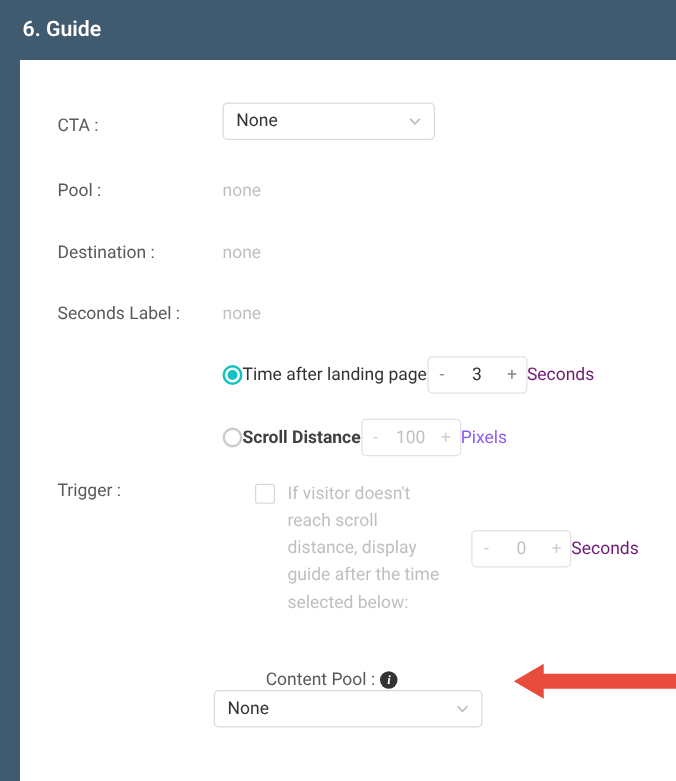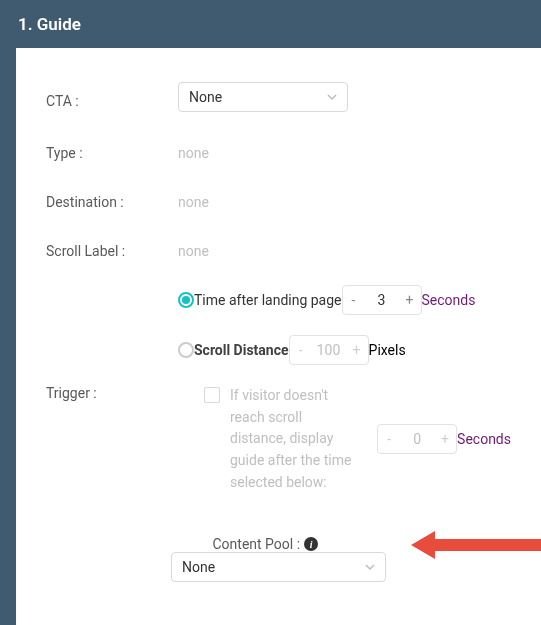--- a/index.html
+++ b/index.html
@@ -110,21 +110,21 @@
   }
   .stepper.muted .stepbtn { color:#cfcfcf; }
   .stepval {
     width: 34px;
     text-align: center;
     font-size: 14px;
     color: #333;
   }
   .stepper.muted .stepval { color:#bfbfbf; }
   .unit { font-size: 14px; color: #701a75; }
-  .unit.muted { color:#000000; }
+  .unit.muted { color:#8b5cf6; }
   .sub-block {
     margin-left: 26px;
     display: flex;
     flex-direction: row;
     gap: 18px;
   }
   .checkbox-row {
     display: flex;
     align-items: flex-start;
     gap: 10px;
@@ -164,51 +164,51 @@
     width: 130px;
     height: 34px;
   }
   .arrow svg { display:block; }
   .content-pool-row { margin-top: 36px; flex-direction: column; }
 </style>
 </head>
 <body>
 
 <div class="header">
-  <span>1. Guide</span>
+  <span>6. Guide</span>
 </div>
 
 <div class="panel">
 
   <div class="row">
     <div class="label-col">CTA :</div>
     <div>
       <div class="select">
         <span>None</span>
         <span class="chevron">
           <svg viewBox="0 0 10 10" width="10" height="10">
               <path d="M1 3 L5 7 L9 3" stroke="#bbb" stroke-width="1.4" fill="none"></path>
             </svg>
         </span>
       </div>
     </div>
   </div>
 
   <div class="row">
-    <div class="label-col">Type :</div>
+    <div class="label-col">Pool :</div>
     <div class="value-col">none</div>
   </div>
 
   <div class="row">
     <div class="label-col">Destination :</div>
     <div class="value-col">none</div>
   </div>
 
   <div class="row">
-    <div class="label-col">Scroll Label :</div>
+    <div class="label-col">Seconds Label :</div>
     <div class="value-col">none</div>
   </div>
 
   <div class="row">
     <div class="label-col">Trigger :</div>
     <div class="trigger-block">
 
       <div class="trigger-opt">
         <span class="radio selected"></span>
         <span class="trigger-label">Time after landing page</span>

